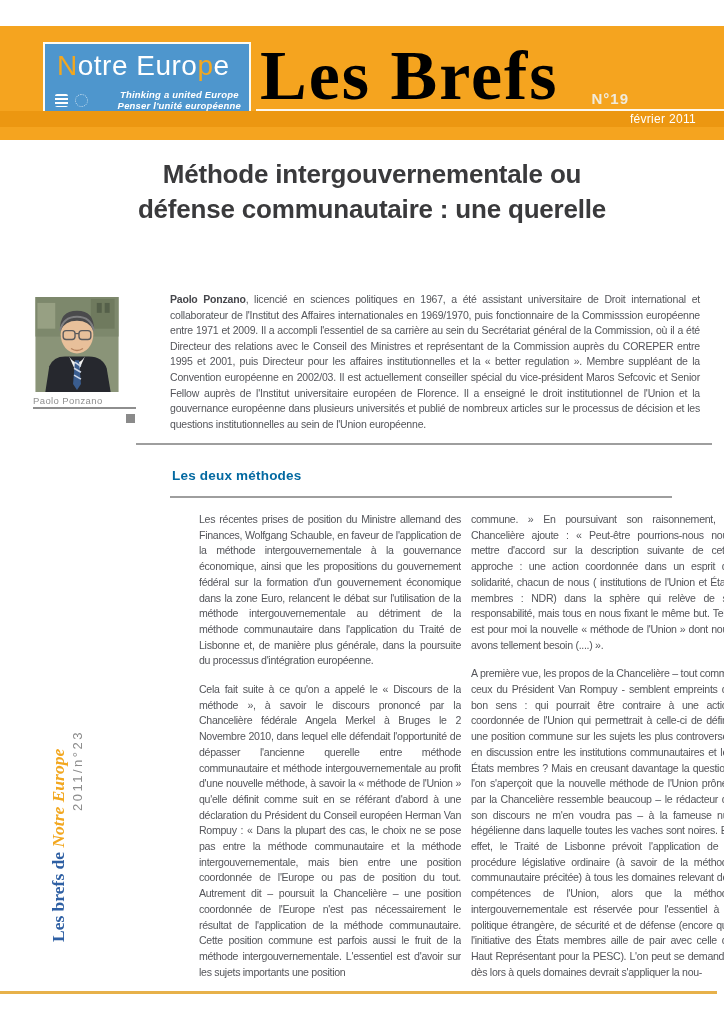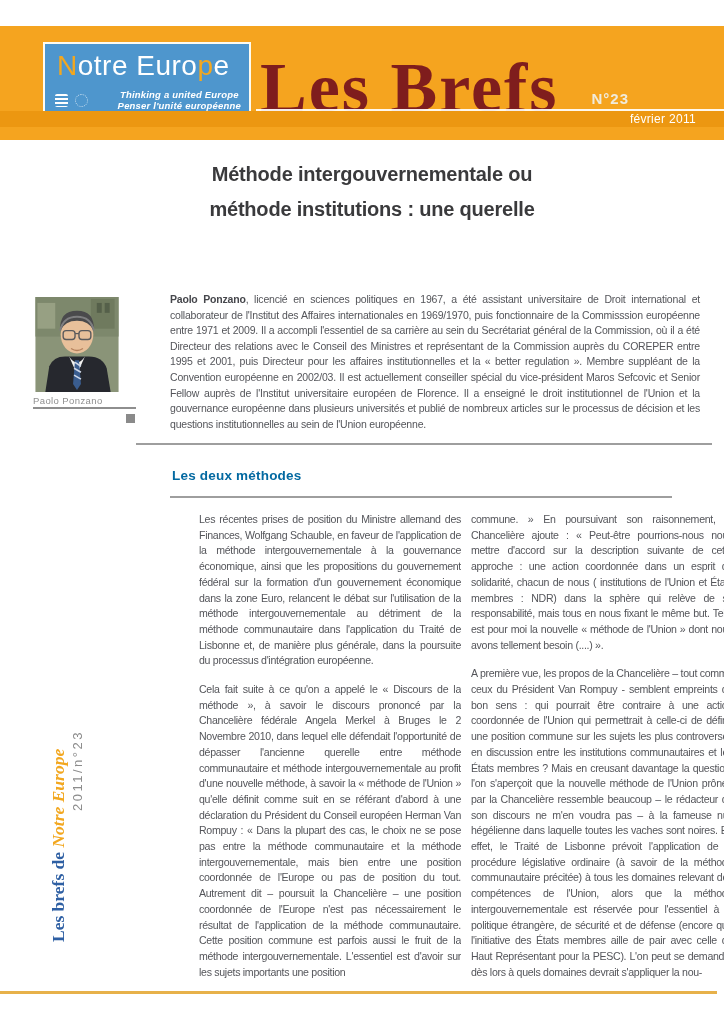--- a/index.html
+++ b/index.html
@@ -32,42 +32,42 @@
   .stars-icon{
     width:13px;height:13px;border-radius:50%;flex:0 0 auto;margin-left:7px;
     border:1px dotted rgba(255,255,255,.85);box-sizing:border-box;opacity:.85;
   }
   .tagline{
     margin-left:auto;text-align:center;color:#ffffff;
     font-style:italic;font-weight:bold;font-size:9.5px;line-height:11px;
     letter-spacing:.2px;
   }
   .masthead{
-    position:absolute;left:260px;top:27px;
+    position:absolute;left:260px;top:15px;
     font-family:"Liberation Serif",serif;font-weight:bold;
-    font-size:70px;line-height:70px;color:#7f1d1d;letter-spacing:2px;
+    font-size:70px;line-height:70px;color:#000000;letter-spacing:2px;
     white-space:nowrap;
   }
   .masthead-rule{
     position:absolute;left:256px;right:0;top:83px;height:2px;
     background:rgba(255,255,255,.92);
   }
   .issue-no{
     position:absolute;right:95px;top:64px;
     font-size:15px;font-weight:bold;color:#F0EBDC;letter-spacing:1px;
   }
   .date-strip{
     position:absolute;left:0;right:0;top:85px;height:16px;
     background:#EC9711;color:#ffffff;font-size:12px;line-height:16px;
     text-align:right;padding-right:28px;box-sizing:border-box;letter-spacing:.3px;
   }
   
   .page-title{
     position:absolute;left:72px;top:157px;width:600px;text-align:center;
-    font-size:20px;line-height:35px;font-weight:bold;color:#3A3A3C;
+    font-size:26px;line-height:35px;font-weight:bold;color:#3A3A3C;
     letter-spacing:-.2px;
   }
   
   .photo{position:absolute;left:35px;top:297px;width:84px;height:95px;}
   .photo-caption{
     position:absolute;left:33px;top:395px;font-size:9.5px;color:#8F8F8F;
     letter-spacing:.4px;
   }
   .caption-rule{
     position:absolute;left:33px;top:407px;width:103px;height:2px;background:#8E8E8E;
@@ -122,27 +122,27 @@
       <span class="doc-icon"></span>
       <span class="stars-icon"></span>
       <div class="tagline">
         <div>Thinking a united Europe</div>
         <div>Penser l'unité européenne</div>
       </div>
     </div>
   </div>
   <div class="masthead">Les Brefs</div>
   <div class="masthead-rule"></div>
-  <div class="issue-no">N°23</div>
+  <div class="issue-no">N°19</div>
   <div class="date-strip"><span>février 2011</span></div>
 </div>
 
 <div class="page-title">
   <div>Méthode intergouvernementale ou</div>
-  <div>méthode institutions : une querelle</div>
+  <div>défense communautaire : une querelle</div>
 </div>
 
 <svg class="photo" viewBox="0 0 84 96" xmlns="http://www.w3.org/2000/svg">
   <rect width="84" height="96" fill="#8a9478"></rect>
   <rect x="0" y="0" width="84" height="40" fill="#7d886c"></rect>
   <rect x="56" y="2" width="24" height="30" fill="#6f7a5e"></rect>
   <rect x="2" y="6" width="18" height="26" fill="#97a083"></rect>
   <rect x="62" y="6" width="5" height="10" fill="#55604a"></rect>
   <rect x="70" y="6" width="5" height="10" fill="#55604a"></rect>
   <path d="M10 96 L14 70 Q18 60 30 60 L54 60 Q68 60 72 72 L76 96 Z" fill="#26282e"></path>

